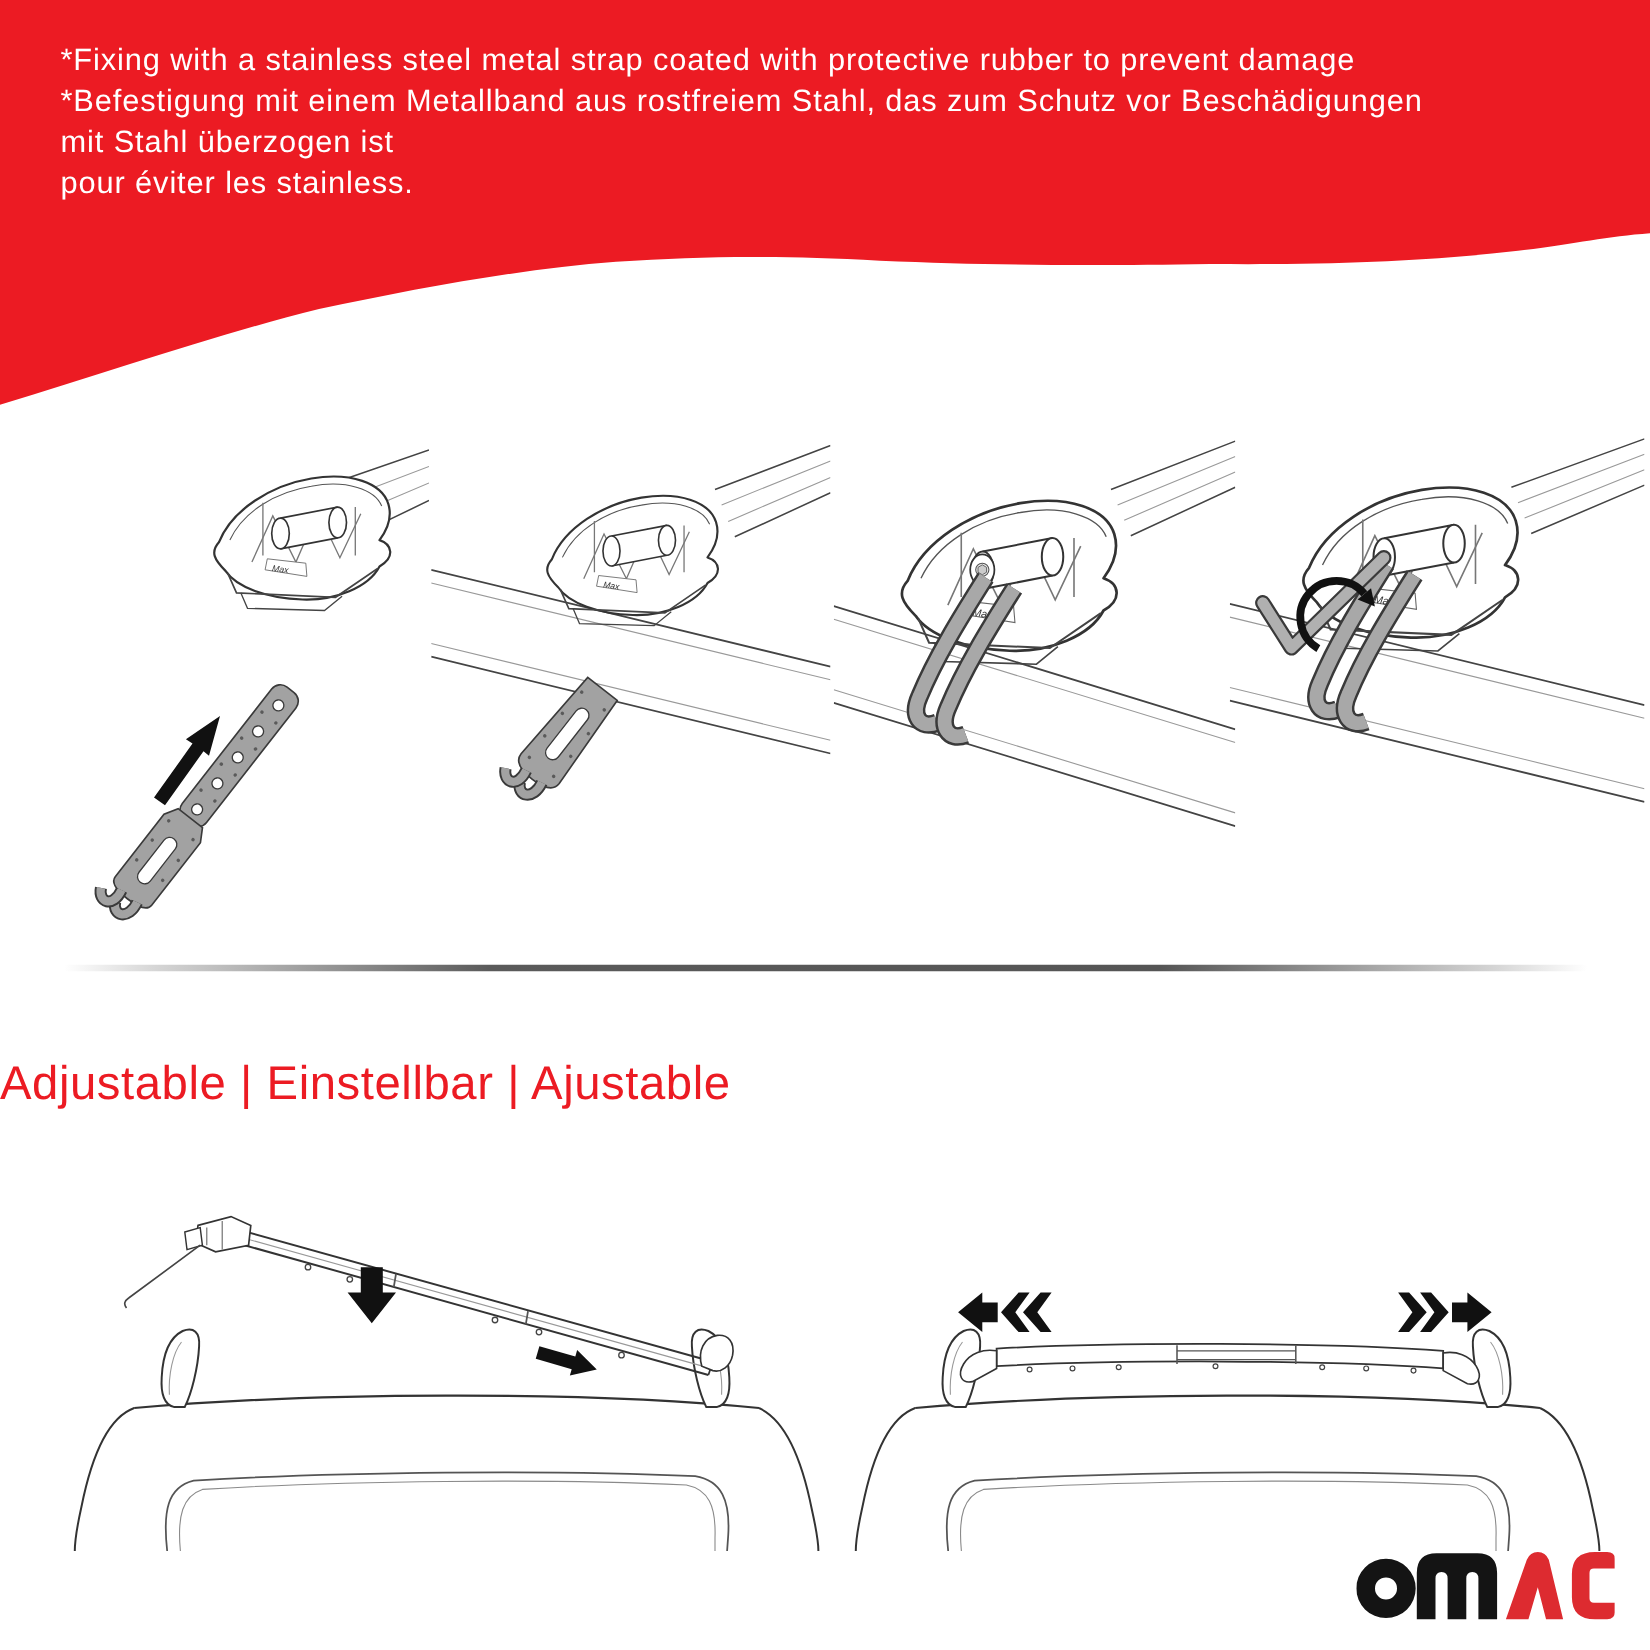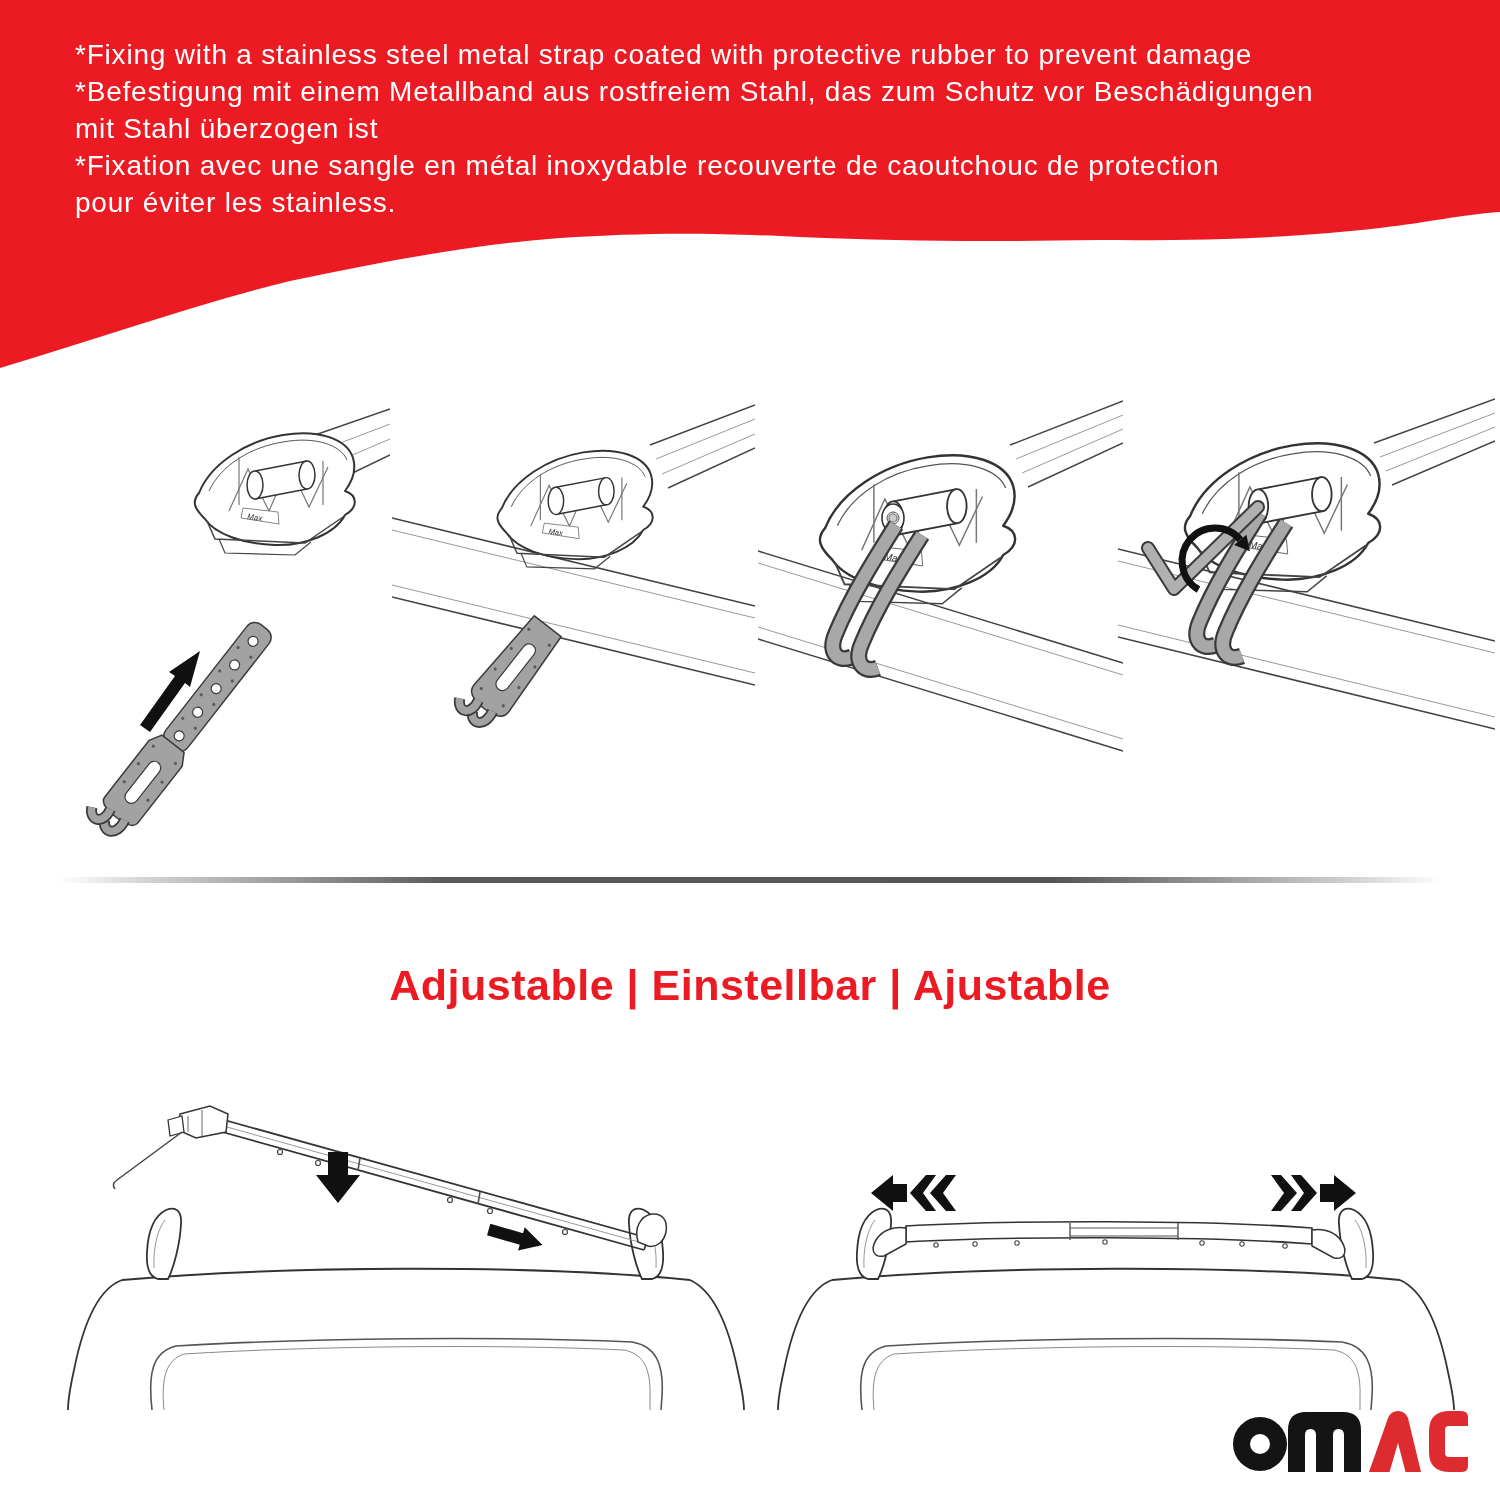--- a/index.html
+++ b/index.html
@@ -6,39 +6,38 @@
   body{
     width:1500px;height:1500px;position:relative;background:#ffffff;
     font-family:"Liberation Sans",sans-serif;overflow:hidden;
   }
   
   .header-band{position:absolute;top:0;left:0;width:1500px;height:380px;}
   .header-text{
     position:absolute;top:36px;left:55px;width:1390px;
     color:#ffffff;font-size:28px;line-height:37px;letter-spacing:0.8px;
     font-weight:400;
-    margin-left:20px;
   }
   
   .step-fig{position:absolute;}
   #step1{left:30px;top:393px;}
   #step2{left:392px;top:393px;}
   #step3{left:758px;top:393px;}
   #step4{left:1118px;top:393px;}
   
   .divider{
     position:absolute;top:877px;left:58px;width:1385px;height:6px;border-radius:3px;
     background:linear-gradient(to right,
       rgba(90,90,90,0) 0%, rgba(90,90,90,0.25) 6%, #5a5a5a 28%,
       #555555 72%, rgba(90,90,90,0.25) 94%, rgba(90,90,90,0) 100%);
   }
   
   .adjustable-heading{
-    position:absolute;top:960px;left:0;width:1500px;text-align:center;
-    color:#ec1b23;font-size:43px;font-weight:bold;letter-spacing:0.5px;line-height:50px;
+    position:absolute;top:960px;left:0;width:1500px;
+    color:#ec1b23;font-size:43px;font-weight:normal;letter-spacing:0.5px;line-height:50px;
   }
   
   #figLeft{left:60px;top:1080px;}
   #figRight{left:770px;top:1080px;}
   
   .logo{position:absolute;left:1233px;top:1409px;}
   svg{display:block;}
 </style>
 </head>
 <body>
@@ -88,21 +87,20 @@
 <svg class="header-band" width="1500" height="380" viewBox="0 0 1500 380">
   <path d="M0,0 H1500 V212 C 1460,215 1430,222 1380,228 C 1300,237 1220,241 1100,240
            C 980,242 900,241 800,237 C 700,232 640,233 560,238 C 470,245 380,262 290,281
            C 200,303 100,338 0,368 Z" fill="#EC1B23"></path>
 </svg>
 
 <div class="header-text">
   <div>*Fixing with a stainless steel metal strap coated with protective rubber to prevent damage</div>
   <div>*Befestigung mit einem Metallband aus rostfreiem Stahl, das zum Schutz vor Beschädigungen</div>
   <div>mit Stahl überzogen ist</div>
-  <div>*Fixation avec une sangle en métal inoxydable recouverte de caoutchouc de protection</div>
   <div>pour éviter les stainless.</div>
 </div>
 
 <svg id="step1" class="step-fig" width="360" height="450" viewBox="0 0 360 450">
   <g stroke="#444444" stroke-width="1.4" fill="none">
     <path d="M 285,42 L 360,16 M 306,88 L 360,62"></path>
     <path d="M 292,57 L 360,31 M 299,72 L 360,46" stroke="#999999" stroke-width="1"></path>
   </g>
   <use href="#foot" transform="translate(155,22)"></use>
   <g transform="translate(228,242) rotate(128)">

